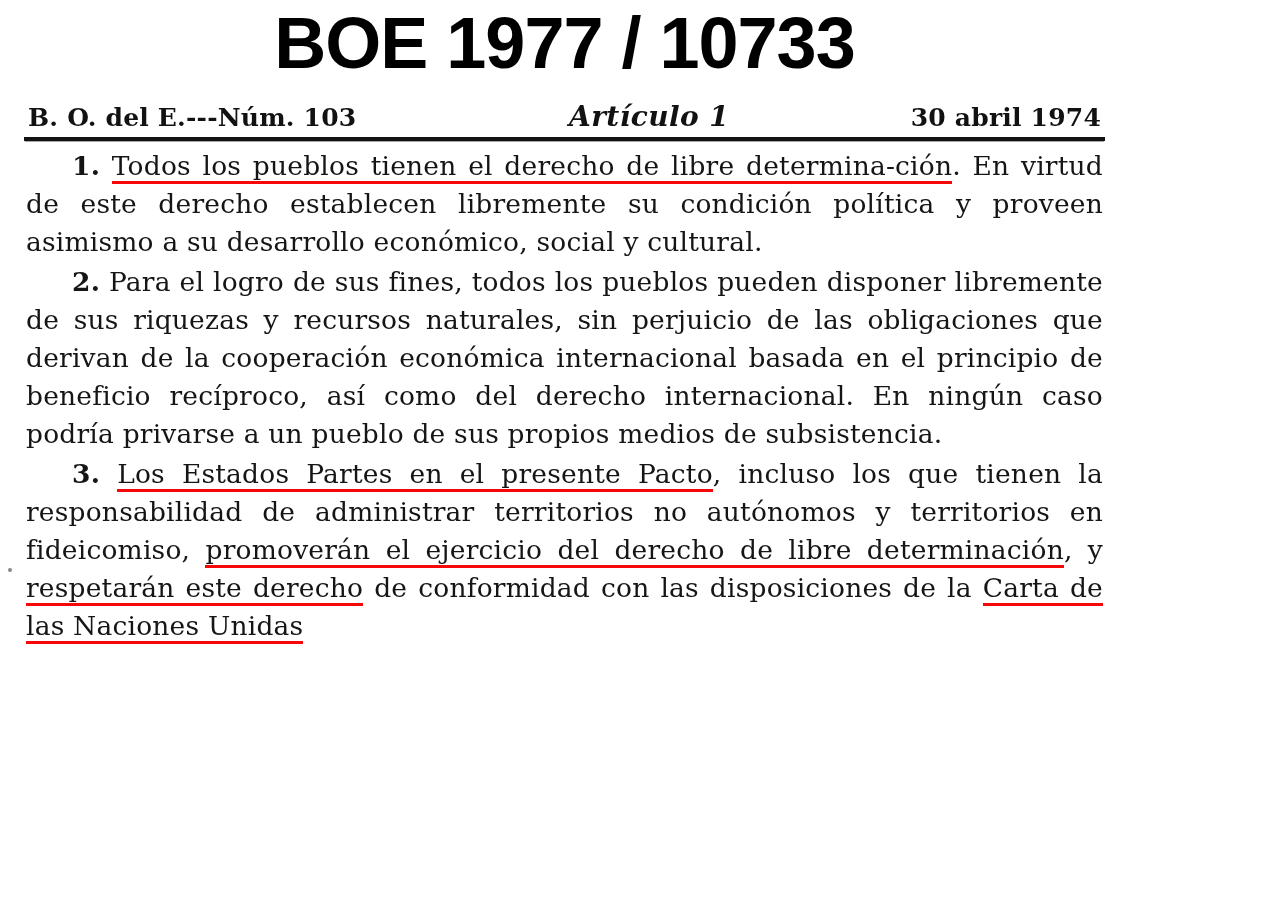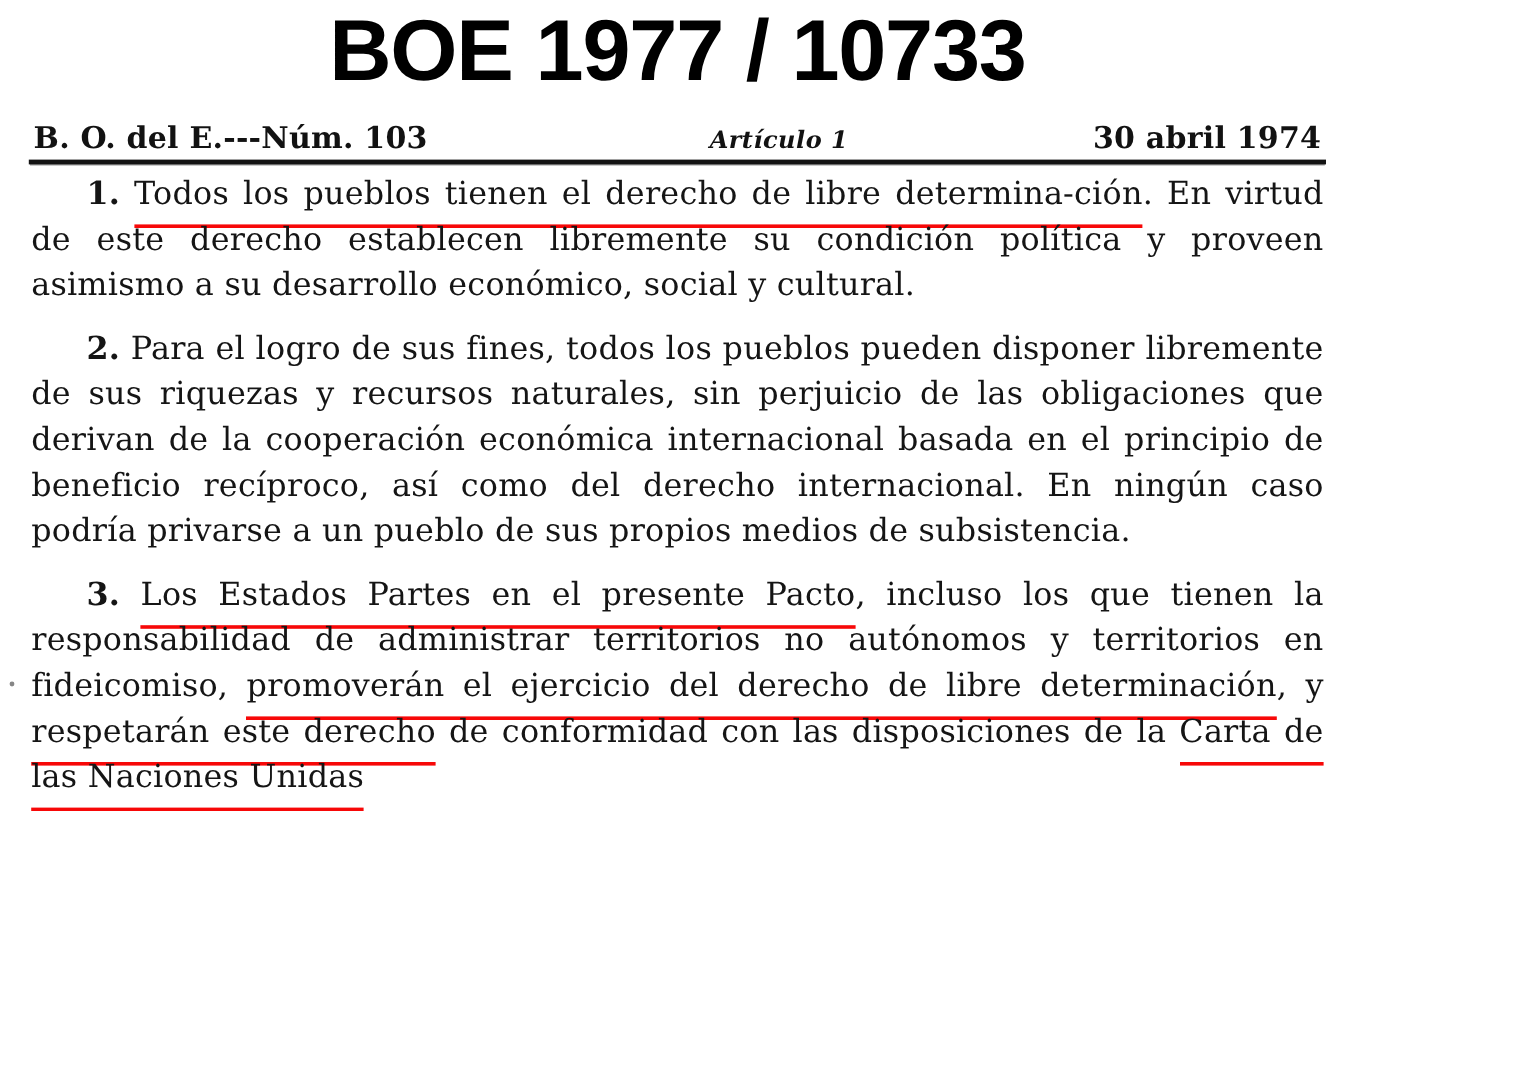--- a/index.html
+++ b/index.html
@@ -61,21 +61,21 @@
     font-family: "DejaVu Serif", serif;
     font-weight: bold;
     font-size: 25px;
     color: #1a1a1a;
     padding: 0 6px 4px 6px;
     letter-spacing: 0.2px;
   }
   .scan-header .center {
     font-style: italic;
     font-weight: bold;
-    font-size: 20px;
+    font-size: 28px;
     letter-spacing: 0.4px;
     margin-left: 31px;
   }
 
   .rule {
     height: 4px;
     background: #1b1b1b;
     margin: 0 2px 6px 2px;
     box-shadow: 0 2px 0 -1px rgba(0,0,0,0.35);
   }
@@ -87,32 +87,32 @@
     color: #1d1d1d;
     padding: 0 4px;
     letter-spacing: 0.2px;
   }
 
   .para {
     margin: 0 0 0 0;
     text-align: justify;
     text-justify: inter-word;
   }
-  .para + .para { margin-top: 15px; }
+  .para + .para { margin-top: 2px; }
   .indent { display: inline-block; width: 46px; }
   .num { font-weight: bold; }
   .ul-wrap {
     
     background-image: linear-gradient(#ee1111, #ee1111);
     background-repeat: no-repeat;
     background-size: 100% 4px;
     background-position: 0 calc(100% - -1px);
     box-decoration-break: clone;
     -webkit-box-decoration-break: clone;
-    padding-bottom: 13px;
+    padding-bottom: 3px;
   }
 
   .faint-dot {
     position: absolute;
     width: 4px;
     height: 4px;
     background: #555;
     border-radius: 50%;
     opacity: .7;
   }

